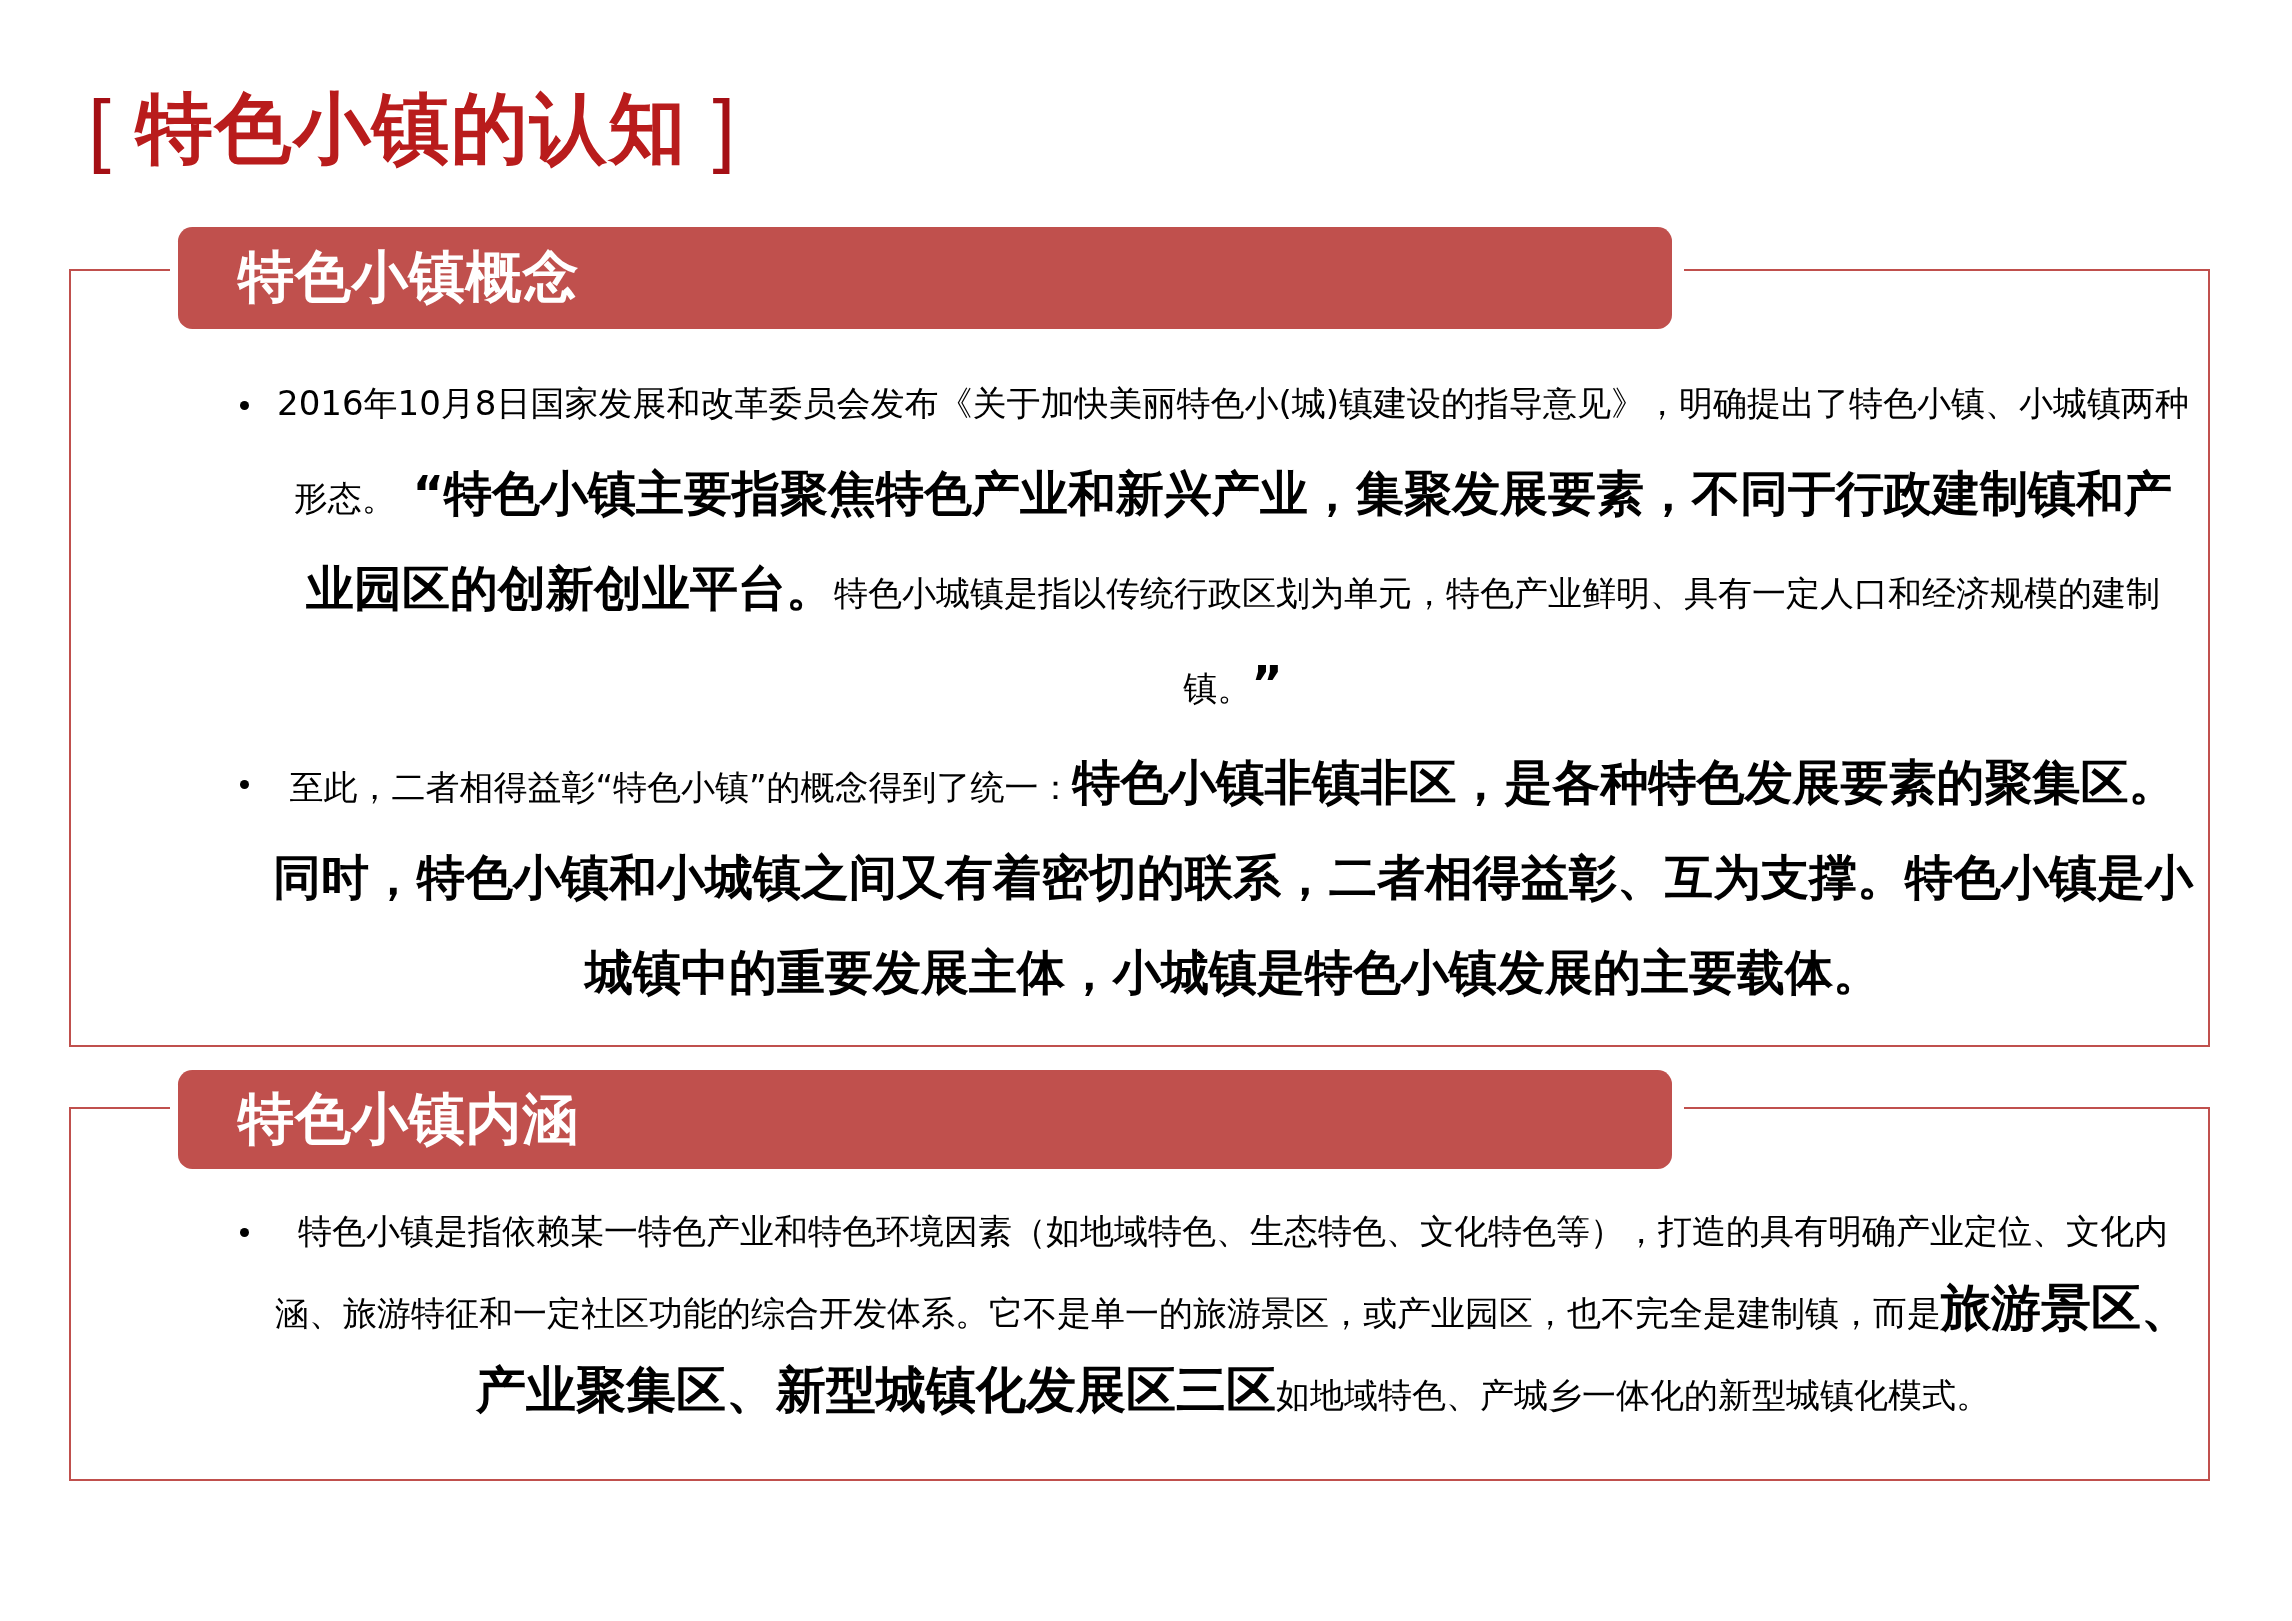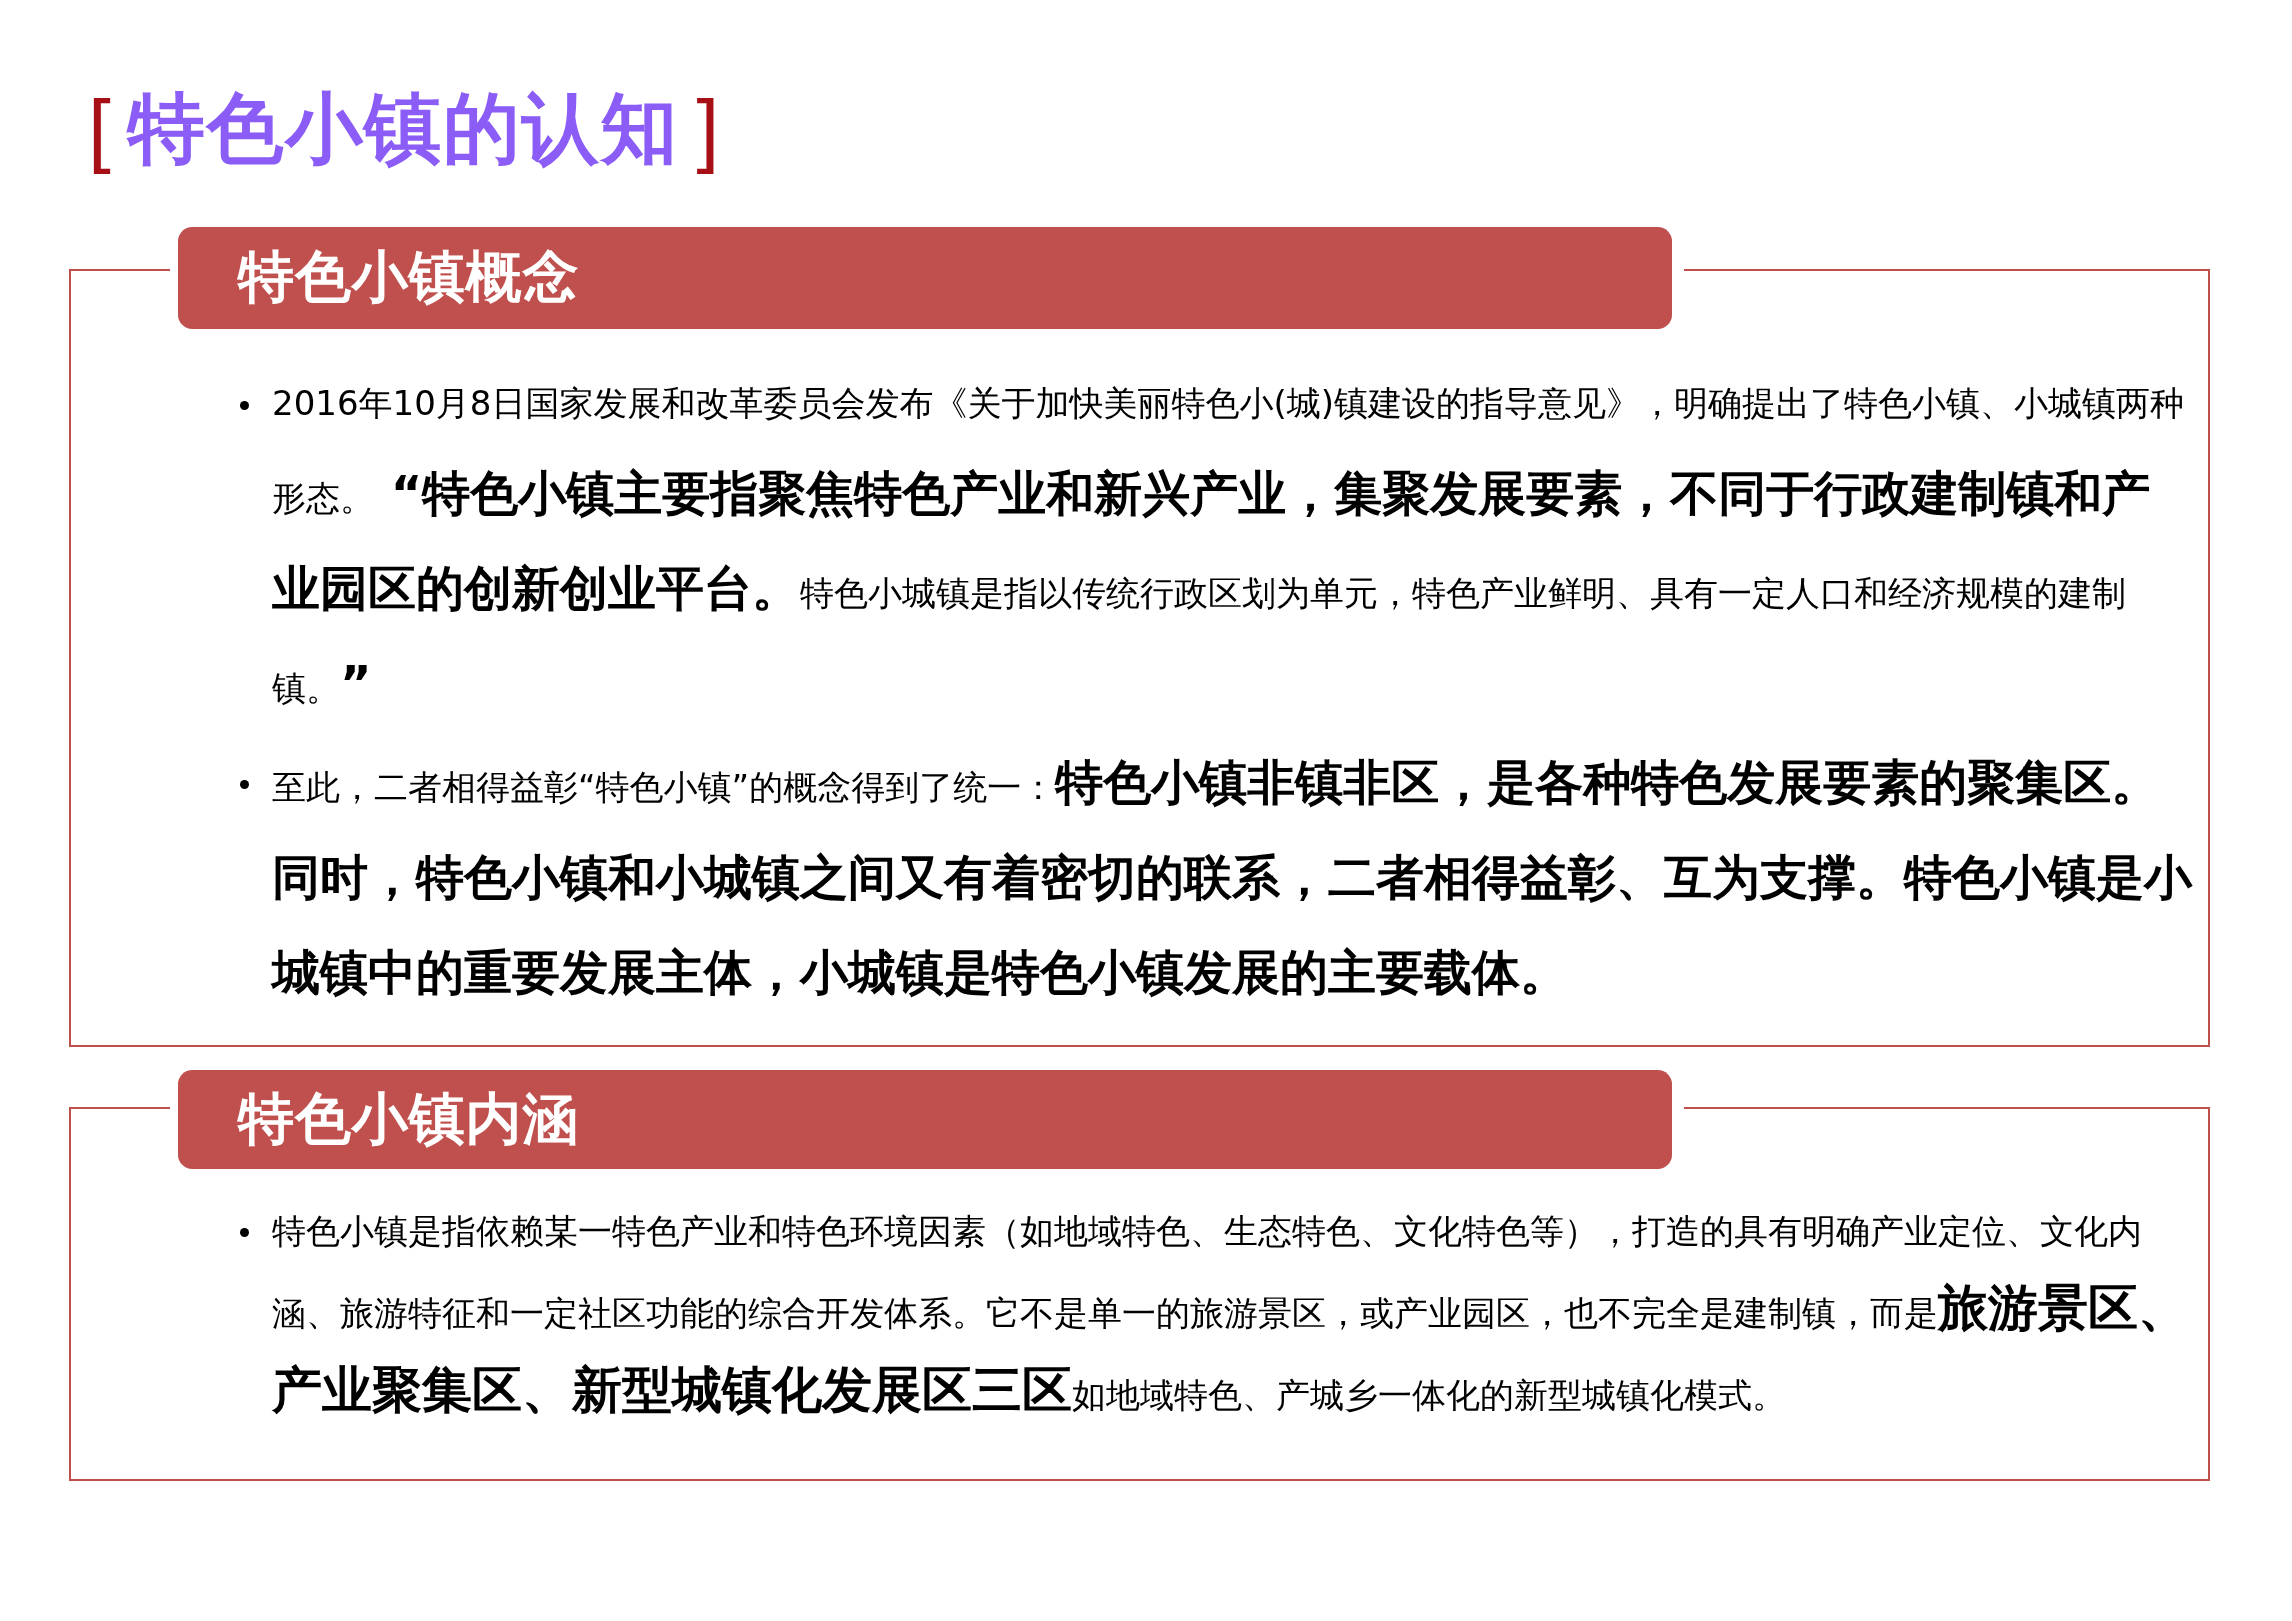--- a/index.html
+++ b/index.html
@@ -1,23 +1,23 @@
 <!DOCTYPE html>
 <html style="font-size:14.3px"><head>
 <meta charset="utf-8">
 <style>
   html,body{margin:0;padding:0;background:#ffffff;}
   body{width:2293px;height:1621px;position:relative;overflow:hidden;font-family:"DejaVu Sans","Liberation Sans",sans-serif;color:#000;}
   .title{position:absolute;left:88px;top:79px;height:99px;display:flex;align-items:center;font-weight:bold;}
   .title .br{color:#a50f15;font-size:82px;font-weight:normal;font-family:"Liberation Sans",sans-serif;line-height:1;}
-  .title .txt{color:#8b5cf6;font-size:77px;margin:0 17px;letter-spacing:1.8px;line-height:1;}
+  .title .txt{color:#b91c1c;font-size:77px;margin:0 25px;letter-spacing:1.8px;line-height:1;}
   .box{position:absolute;border:2.7px solid #c0504d;box-sizing:border-box;background:#fff;}
   .hdr{position:absolute;background:#c0504d;border-radius:14.3px;color:#fff;font-weight:bold;font-size:56px;display:flex;align-items:center;box-sizing:border-box;padding-left:60px;letter-spacing:0.9px;}
   .gap{position:absolute;background:#fff;}
-  .content{position:absolute;left:240px;right:99px;}
+  .content{position:absolute;left:240px;right:99px;text-align:center;}
   .bullet{position:relative;padding-left:32px;}
   .bullet .dot{position:absolute;left:0;top:0;width:9px;height:9px;border-radius:50%;background:#000;}
   .n{font-size:34px;}
   .b{font-size:48px;font-weight:bold;}
   .b2{font-size:50px;font-weight:bold;}
   .p1{line-height:83px;}
   .p2{line-height:83px;}
   .p3{line-height:70px;}
 </style>
 </head>

